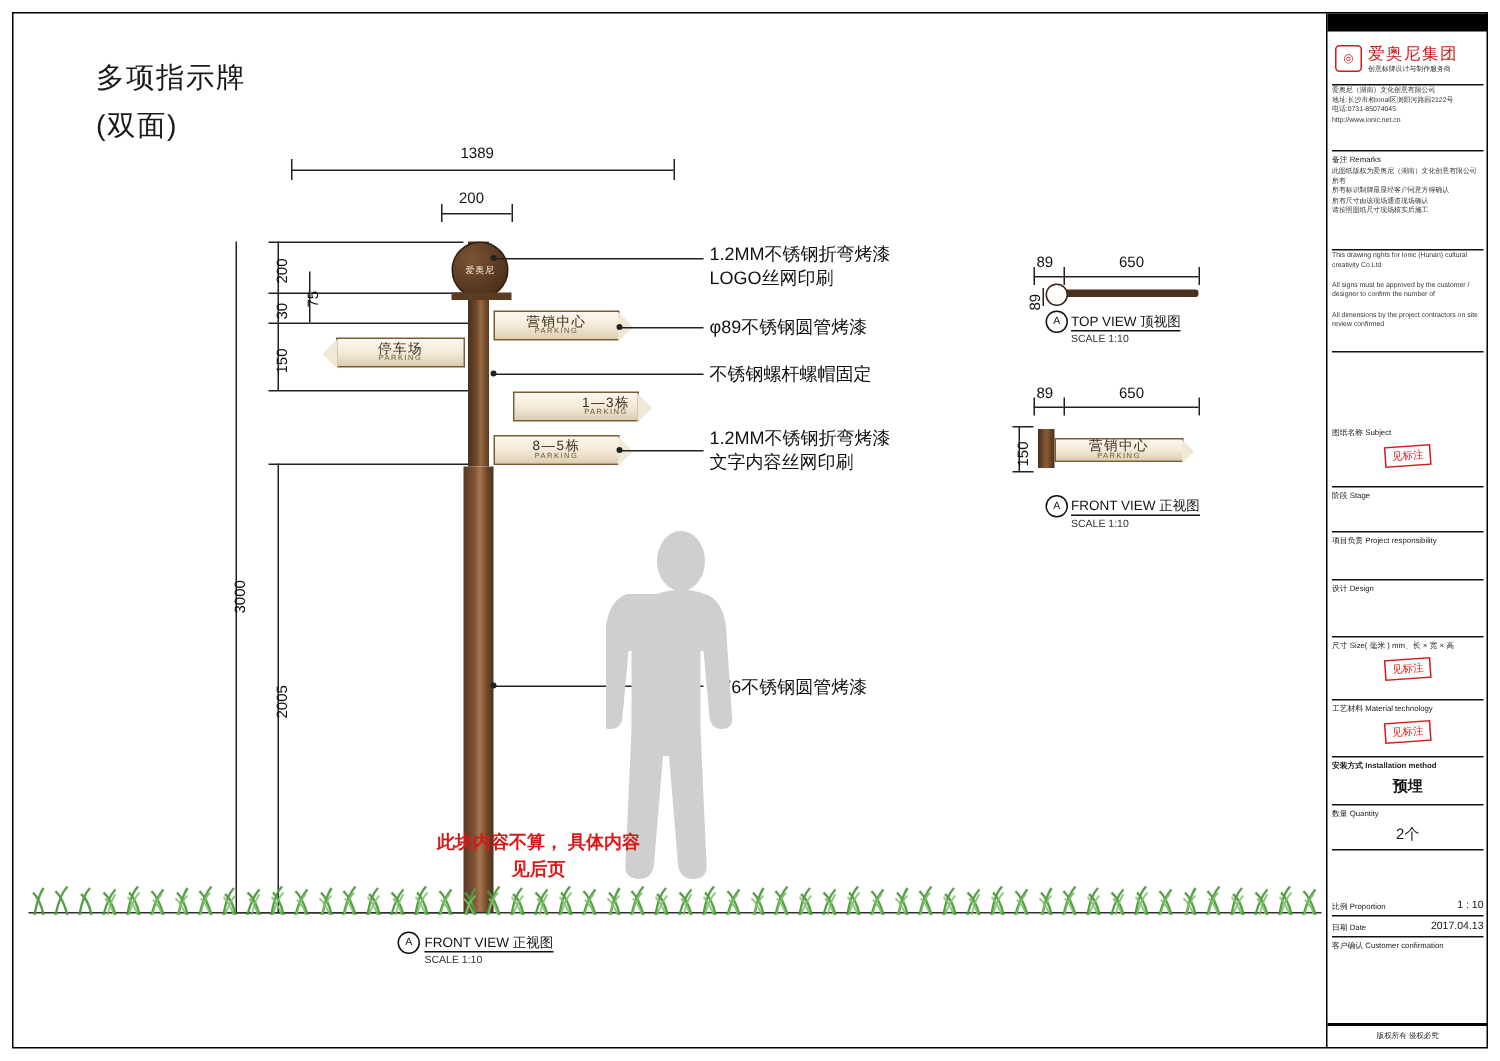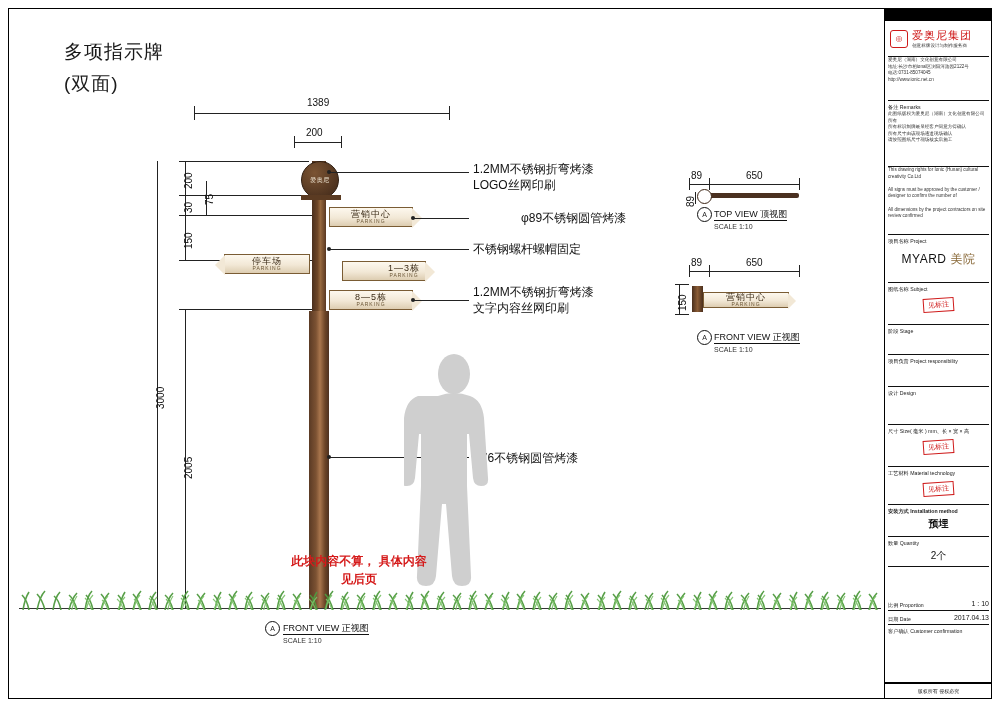--- a/index.html
+++ b/index.html
@@ -137,21 +137,21 @@
     <div class="logobar" style="left:292px;top:186px;width:40px;height:5px;"></div>
 
     <div class="blade" style="left:320px;top:198px;width:84px;">
       <div class="bl-wrap">
         <span class="bl-main">营销中心</span>
         <span class="bl-sub">PARKING</span>
       </div>
       <div class="arrowR"></div>
     </div>
 
-    <div class="blade" style="left:215px;top:245px;width:86px;">
+    <div class="blade" style="left:215px;top:216px;width:86px;">
       <div class="arrowL"></div>
       <div class="bl-wrap">
         <span class="bl-main">停车场</span>
         <span class="bl-sub">PARKING</span>
       </div>
     </div>
 
     <div class="blade" style="left:333px;top:252px;width:84px;padding-left:40px;">
       <div class="bl-wrap">
         <span class="bl-main">1—3栋</span>
@@ -168,21 +168,21 @@
       <div class="arrowR"></div>
     </div>
 
     <div class="leader" style="left:320px;top:163px;width:140px;"></div>
     <div class="dot" style="left:318px;top:161px;"></div>
     <div class="callout" style="left:464px;top:152px;">1.2MM不锈钢折弯烤漆
 LOGO丝网印刷</div>
 
     <div class="leader" style="left:404px;top:209px;width:56px;"></div>
     <div class="dot" style="left:402px;top:207px;"></div>
-    <div class="callout" style="left:464px;top:201px;margin-left:48px;">φ89不锈钢圆管烤漆</div>
+    <div class="callout" style="left:464px;top:201px;">φ89不锈钢圆管烤漆</div>
 
     <div class="leader" style="left:320px;top:240px;width:140px;"></div>
     <div class="dot" style="left:318px;top:238px;"></div>
     <div class="callout" style="left:464px;top:232px;">不锈钢螺杆螺帽固定</div>
 
     <div class="leader" style="left:404px;top:291px;width:56px;"></div>
     <div class="dot" style="left:402px;top:289px;"></div>
     <div class="callout" style="left:464px;top:275px;">1.2MM不锈钢折弯烤漆
 文字内容丝网印刷</div>
 
@@ -336,27 +336,20 @@
     </div>
 
     <div class="pcell" style="top:158px;height:68px;">
       <div class="ptext" style="white-space:pre-line;">This drawing rights for Ionic (Hunan) cultural creativity Co.Ltd
 
 All signs must be approved by the customer / designer to confirm the number of
 
 All dimensions by the project contractors on site review confirmed</div>
     </div>
 
-    <div class="pcell" style="top:226px;height:48px;">
-      <div class="plabel">项目名称  Project</div>
-      <div class="myyard">
-        <span>MYARD</span>
-        <span class="cn">美院</span>
-      </div>
-    </div>
 
     <div class="pcell" style="top:274px;height:42px;">
       <div class="plabel">图纸名称  Subject</div>
       <div style="text-align:center;">
         <span class="stamp">见标注</span>
       </div>
     </div>
 
     <div class="pcell" style="top:316px;height:30px;">
       <div class="plabel">阶段  Stage</div>

